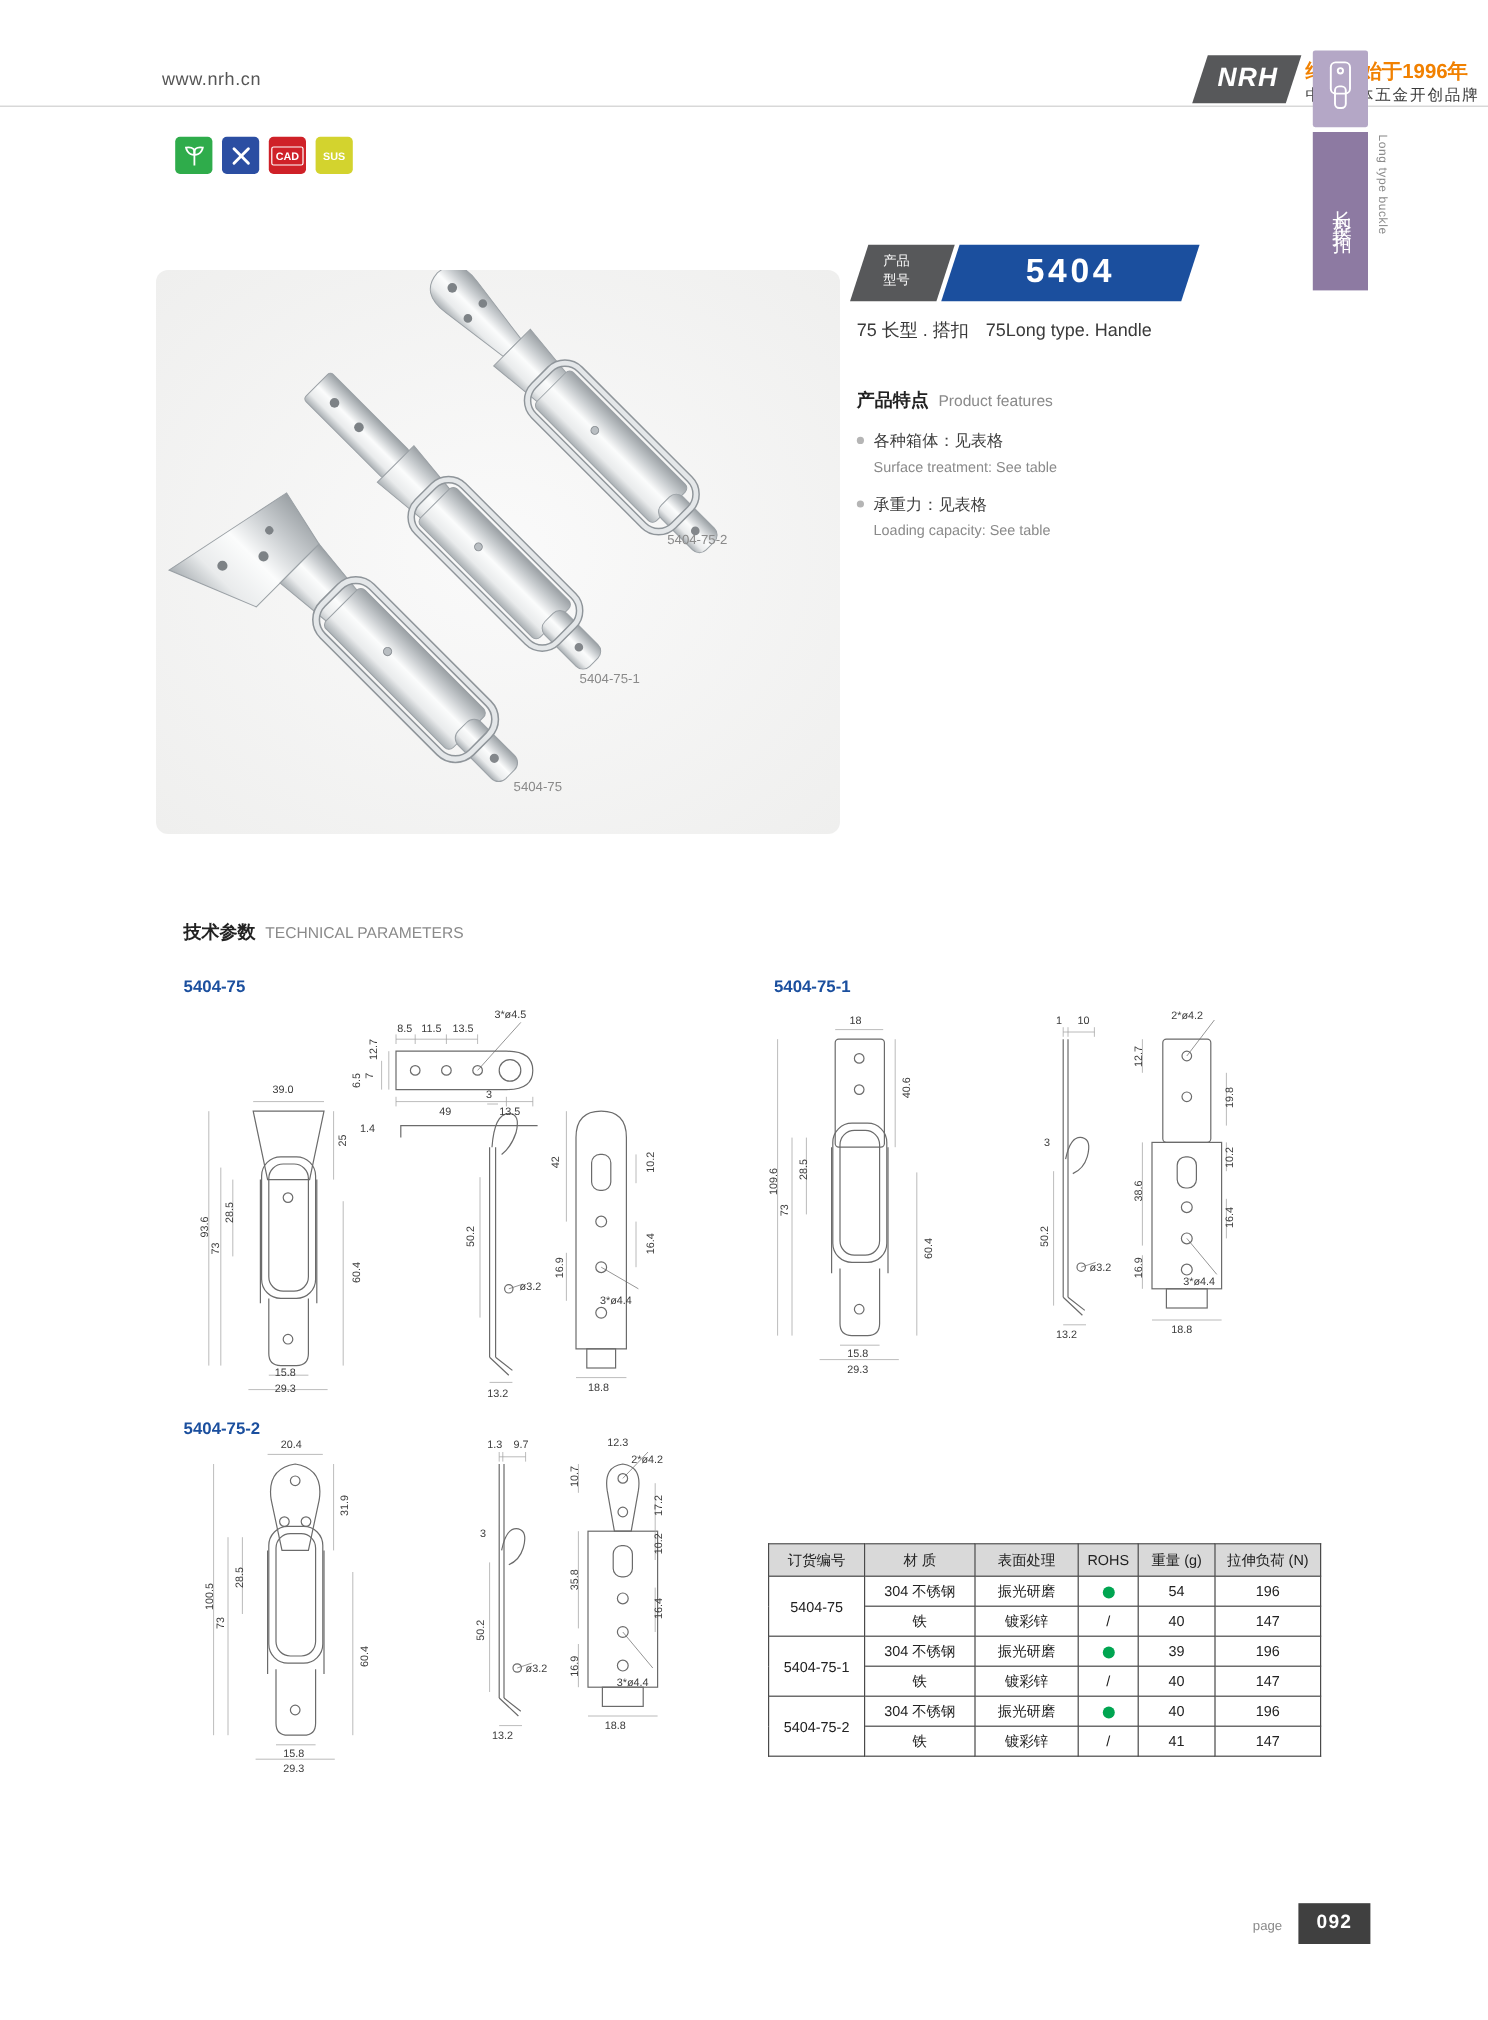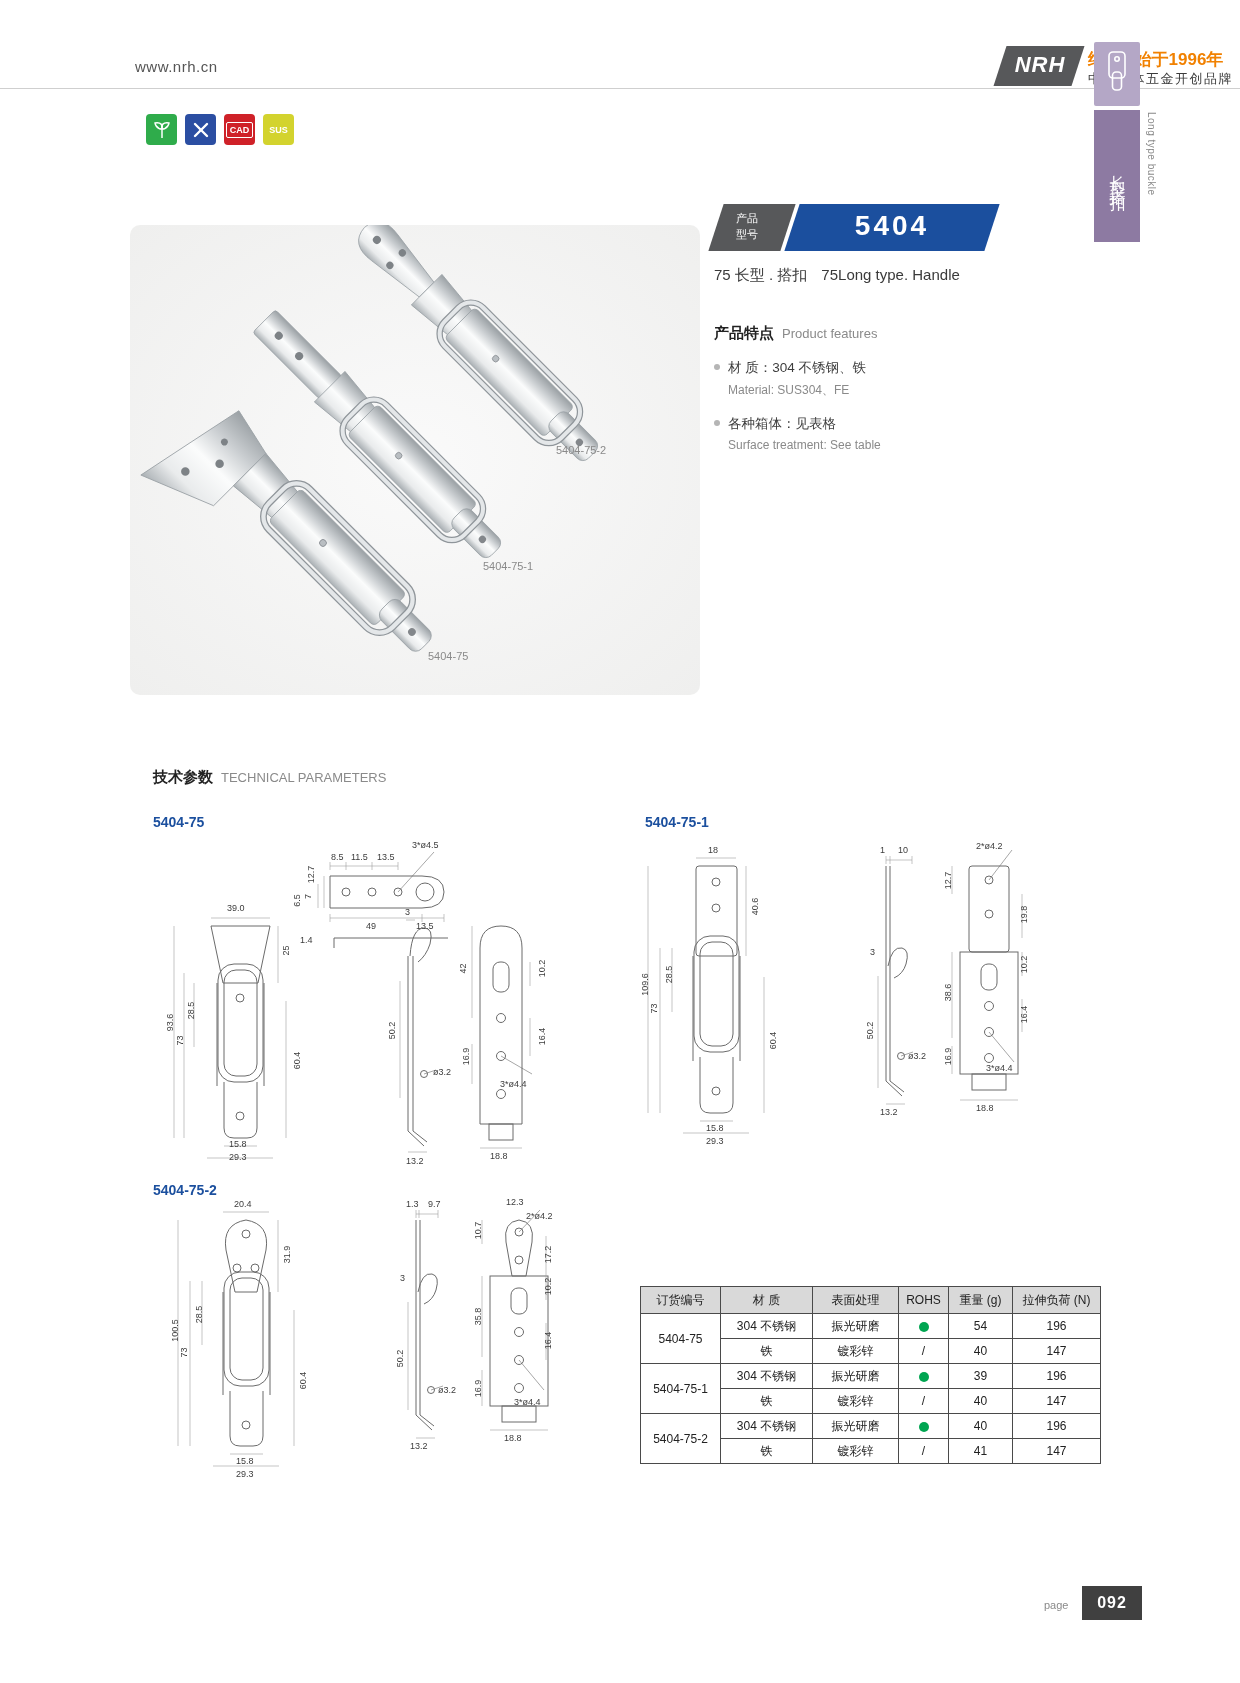--- a/index.html
+++ b/index.html
@@ -198,27 +198,27 @@
   <div class="subtitle">
     <span>75 长型 . 搭扣</span><span class="en">75Long type. Handle</span>
   </div>
 
   <div class="features">
     <div>
       <span class="sec-title-cn">产品特点</span><span class="sec-title-en">Product features</span>
     </div>
     <div class="feat">
       <span class="dot"></span>
-      <div class="cn">材 质：304 不锈钢、铁</div>
-      <div class="en">Material: SUS304、FE</div>
+      <div class="cn">各种箱体：见表格</div>
+      <div class="en">Surface treatment: See table</div>
     </div>
     <div class="feat">
       <span class="dot"></span>
-      <div class="cn">各种箱体：见表格</div>
-      <div class="en">Surface treatment: See table</div>
+      <div class="cn">承重力：见表格</div>
+      <div class="en">Loading capacity: See table</div>
     </div>
   </div>
 
   <div class="tech-title">
     <span class="sec-title-cn">技术参数</span><span class="sec-title-en">TECHNICAL PARAMETERS</span>
   </div>
 
   <div class="dwg-title" style="left:153px;top:814px;">5404-75</div>
   <div class="dwg-title" style="left:645px;top:814px;">5404-75-1</div>
   <div class="dwg-title" style="left:153px;top:1182px;">5404-75-2</div>

